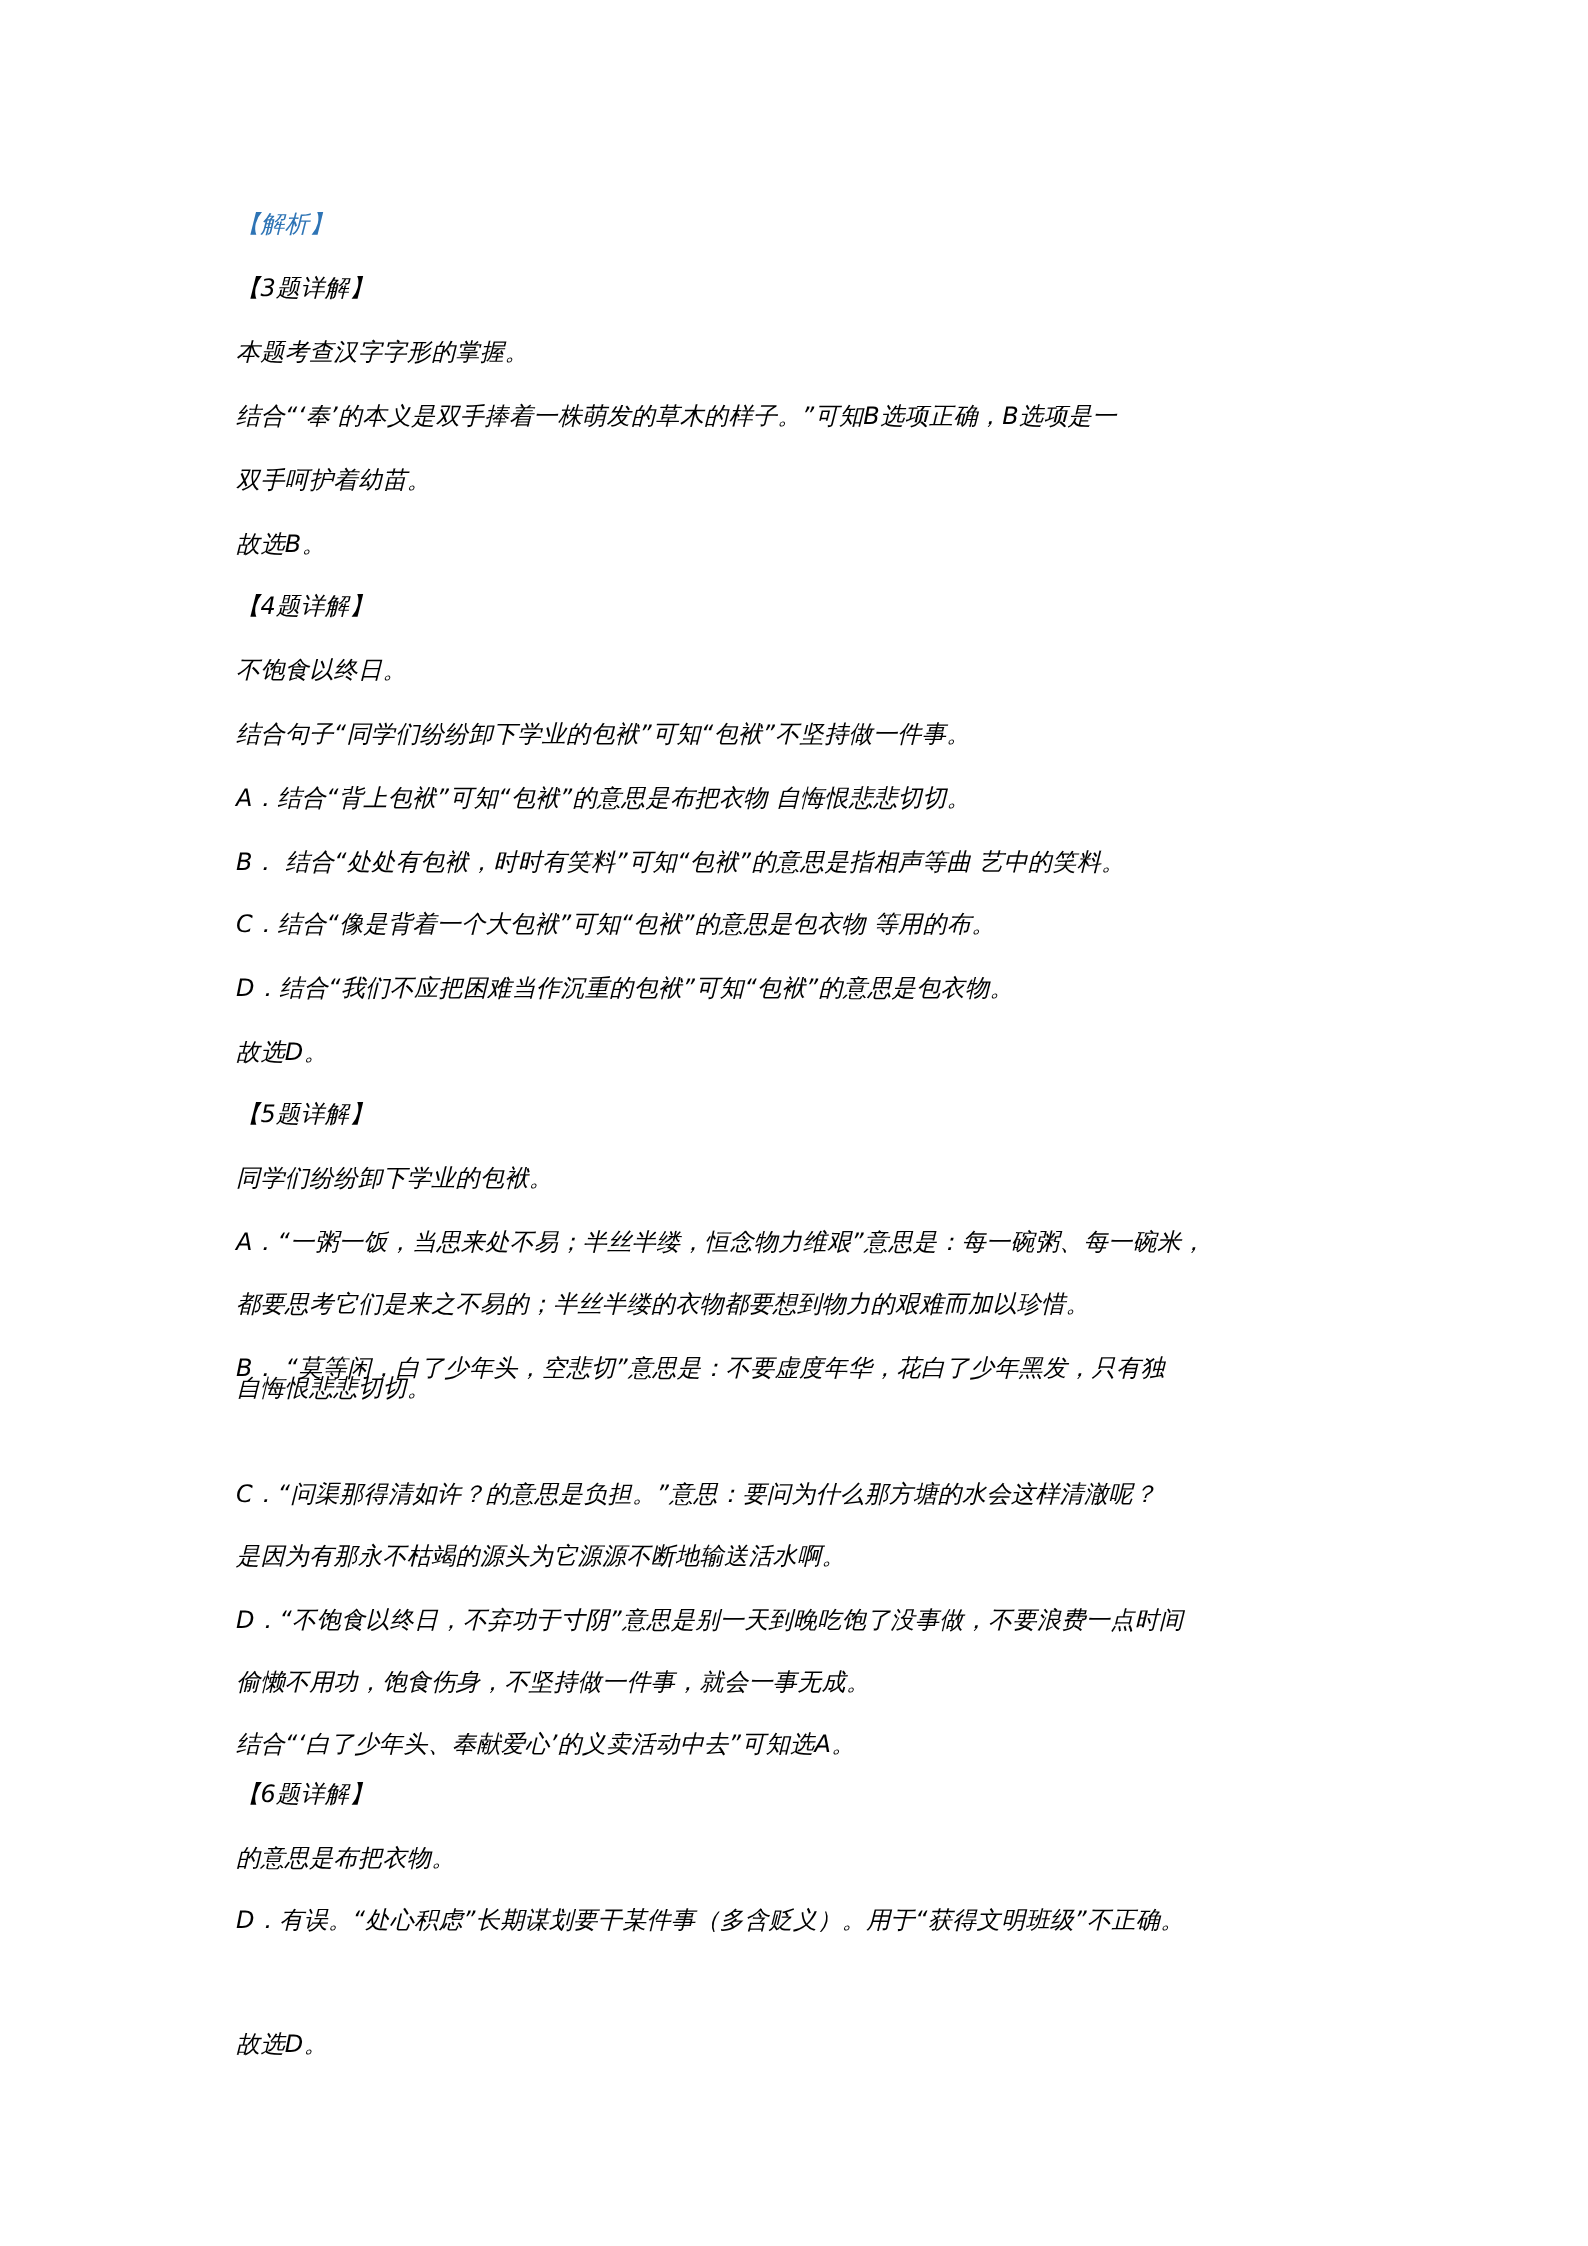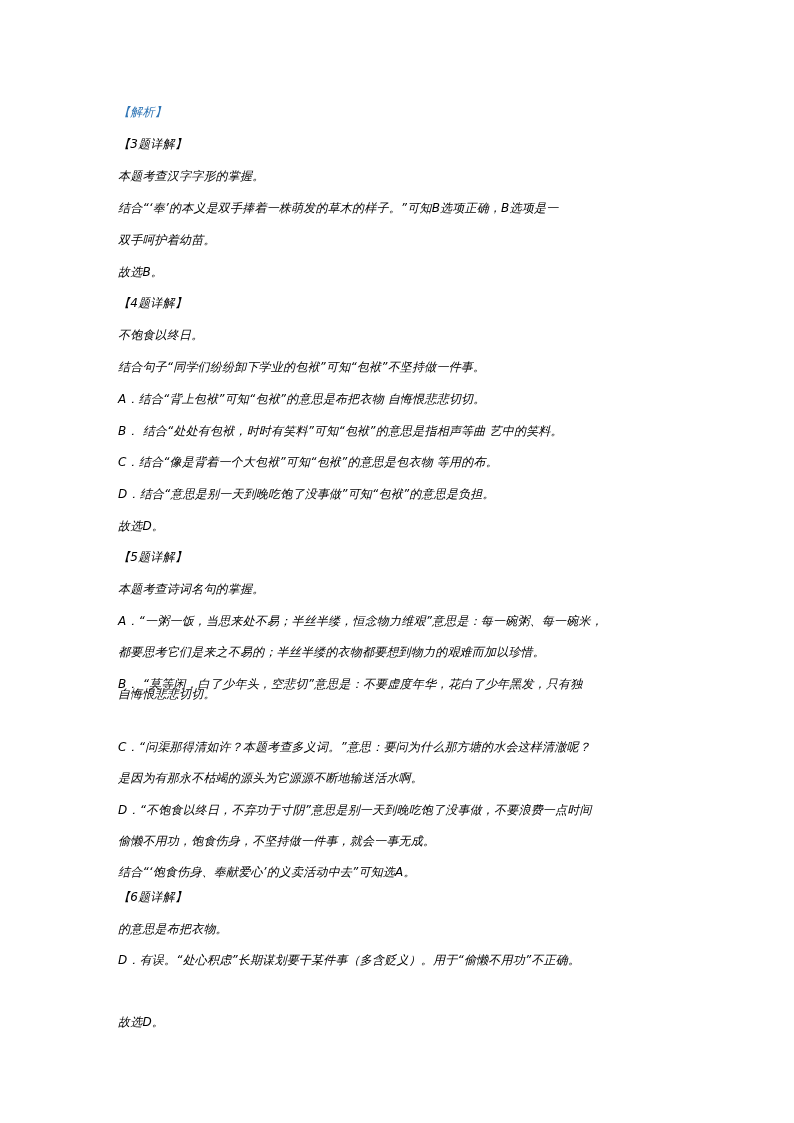--- a/index.html
+++ b/index.html
@@ -20,32 +20,32 @@
   <div class="line" style="top:198px">结合“‘奉’的本义是双手捧着一株萌发的草木的样子。”可知B选项正确，B选项是一</div>
   <div class="line" style="top:230px">双手呵护着幼苗。</div>
   <div class="line" style="top:262px">故选B。</div>
 
   <div class="line" style="top:293px">【4题详解】</div>
   <div class="line" style="top:325px">不饱食以终日。</div>
   <div class="line" style="top:357px">结合句子“同学们纷纷卸下学业的包袱”可知“包袱”不坚持做一件事。</div>
   <div class="line" style="top:389px">A．结合“背上包袱”可知“包袱”的意思是布把衣物 自悔恨悲悲切切。</div>
   <div class="line" style="top:421px">B．  结合“处处有包袱，时时有笑料”可知“包袱”的意思是指相声等曲 艺中的笑料。</div>
   <div class="line" style="top:452px">C．结合“像是背着一个大包袱”可知“包袱”的意思是包衣物 等用的布。</div>
-  <div class="line" style="top:484px">D．结合“意思是别一天到晚吃饱了没事做”可知“包袱”的意思是负担。</div>
+  <div class="line" style="top:484px">D．结合“我们不应把困难当作沉重的包袱”可知“包袱”的意思是包衣物。</div>
   <div class="line" style="top:516px">故选D。</div>
 
   <div class="line" style="top:547px">【5题详解】</div>
-  <div class="line" style="top:579px">本题考查诗词名句的掌握。</div>
+  <div class="line" style="top:579px">同学们纷纷卸下学业的包袱。</div>
   <div class="line" style="top:611px">A．“一粥一饭，当思来处不易；半丝半缕，恒念物力维艰”意思是：每一碗粥、每一碗米，</div>
   <div class="line" style="top:642px">都要思考它们是来之不易的；半丝半缕的衣物都要想到物力的艰难而加以珍惜。</div>
   <div class="line" style="top:674px">B．  “莫等闲，白了少年头，空悲切”意思是：不要虚度年华，花白了少年黑发，只有独</div>
   <div class="line" style="top:684px">自悔恨悲悲切切。</div>
-  <div class="line" style="top:737px">C．“问渠那得清如许？本题考查多义词。”意思：要问为什么那方塘的水会这样清澈呢？</div>
+  <div class="line" style="top:737px">C．“问渠那得清如许？的意思是负担。”意思：要问为什么那方塘的水会这样清澈呢？</div>
   <div class="line" style="top:768px">是因为有那永不枯竭的源头为它源源不断地输送活水啊。</div>
   <div class="line" style="top:800px">D．“不饱食以终日，不弃功于寸阴”意思是别一天到晚吃饱了没事做，不要浪费一点时间</div>
   <div class="line" style="top:831px">偷懒不用功，饱食伤身，不坚持做一件事，就会一事无成。</div>
-  <div class="line" style="top:862px">结合“‘饱食伤身、奉献爱心’的义卖活动中去”可知选A。</div>
+  <div class="line" style="top:862px">结合“‘白了少年头、奉献爱心’的义卖活动中去”可知选A。</div>
 
   <div class="line" style="top:887px">【6题详解】</div>
   <div class="line" style="top:919px">的意思是布把衣物。</div>
-  <div class="line" style="top:950px">D．有误。“处心积虑”长期谋划要干某件事（多含贬义）。用于“偷懒不用功”不正确。</div>
+  <div class="line" style="top:950px">D．有误。“处心积虑”长期谋划要干某件事（多含贬义）。用于“获得文明班级”不正确。</div>
   <div class="line" style="top:1012px">故选D。</div>
 </div>
 
 </body></html>

